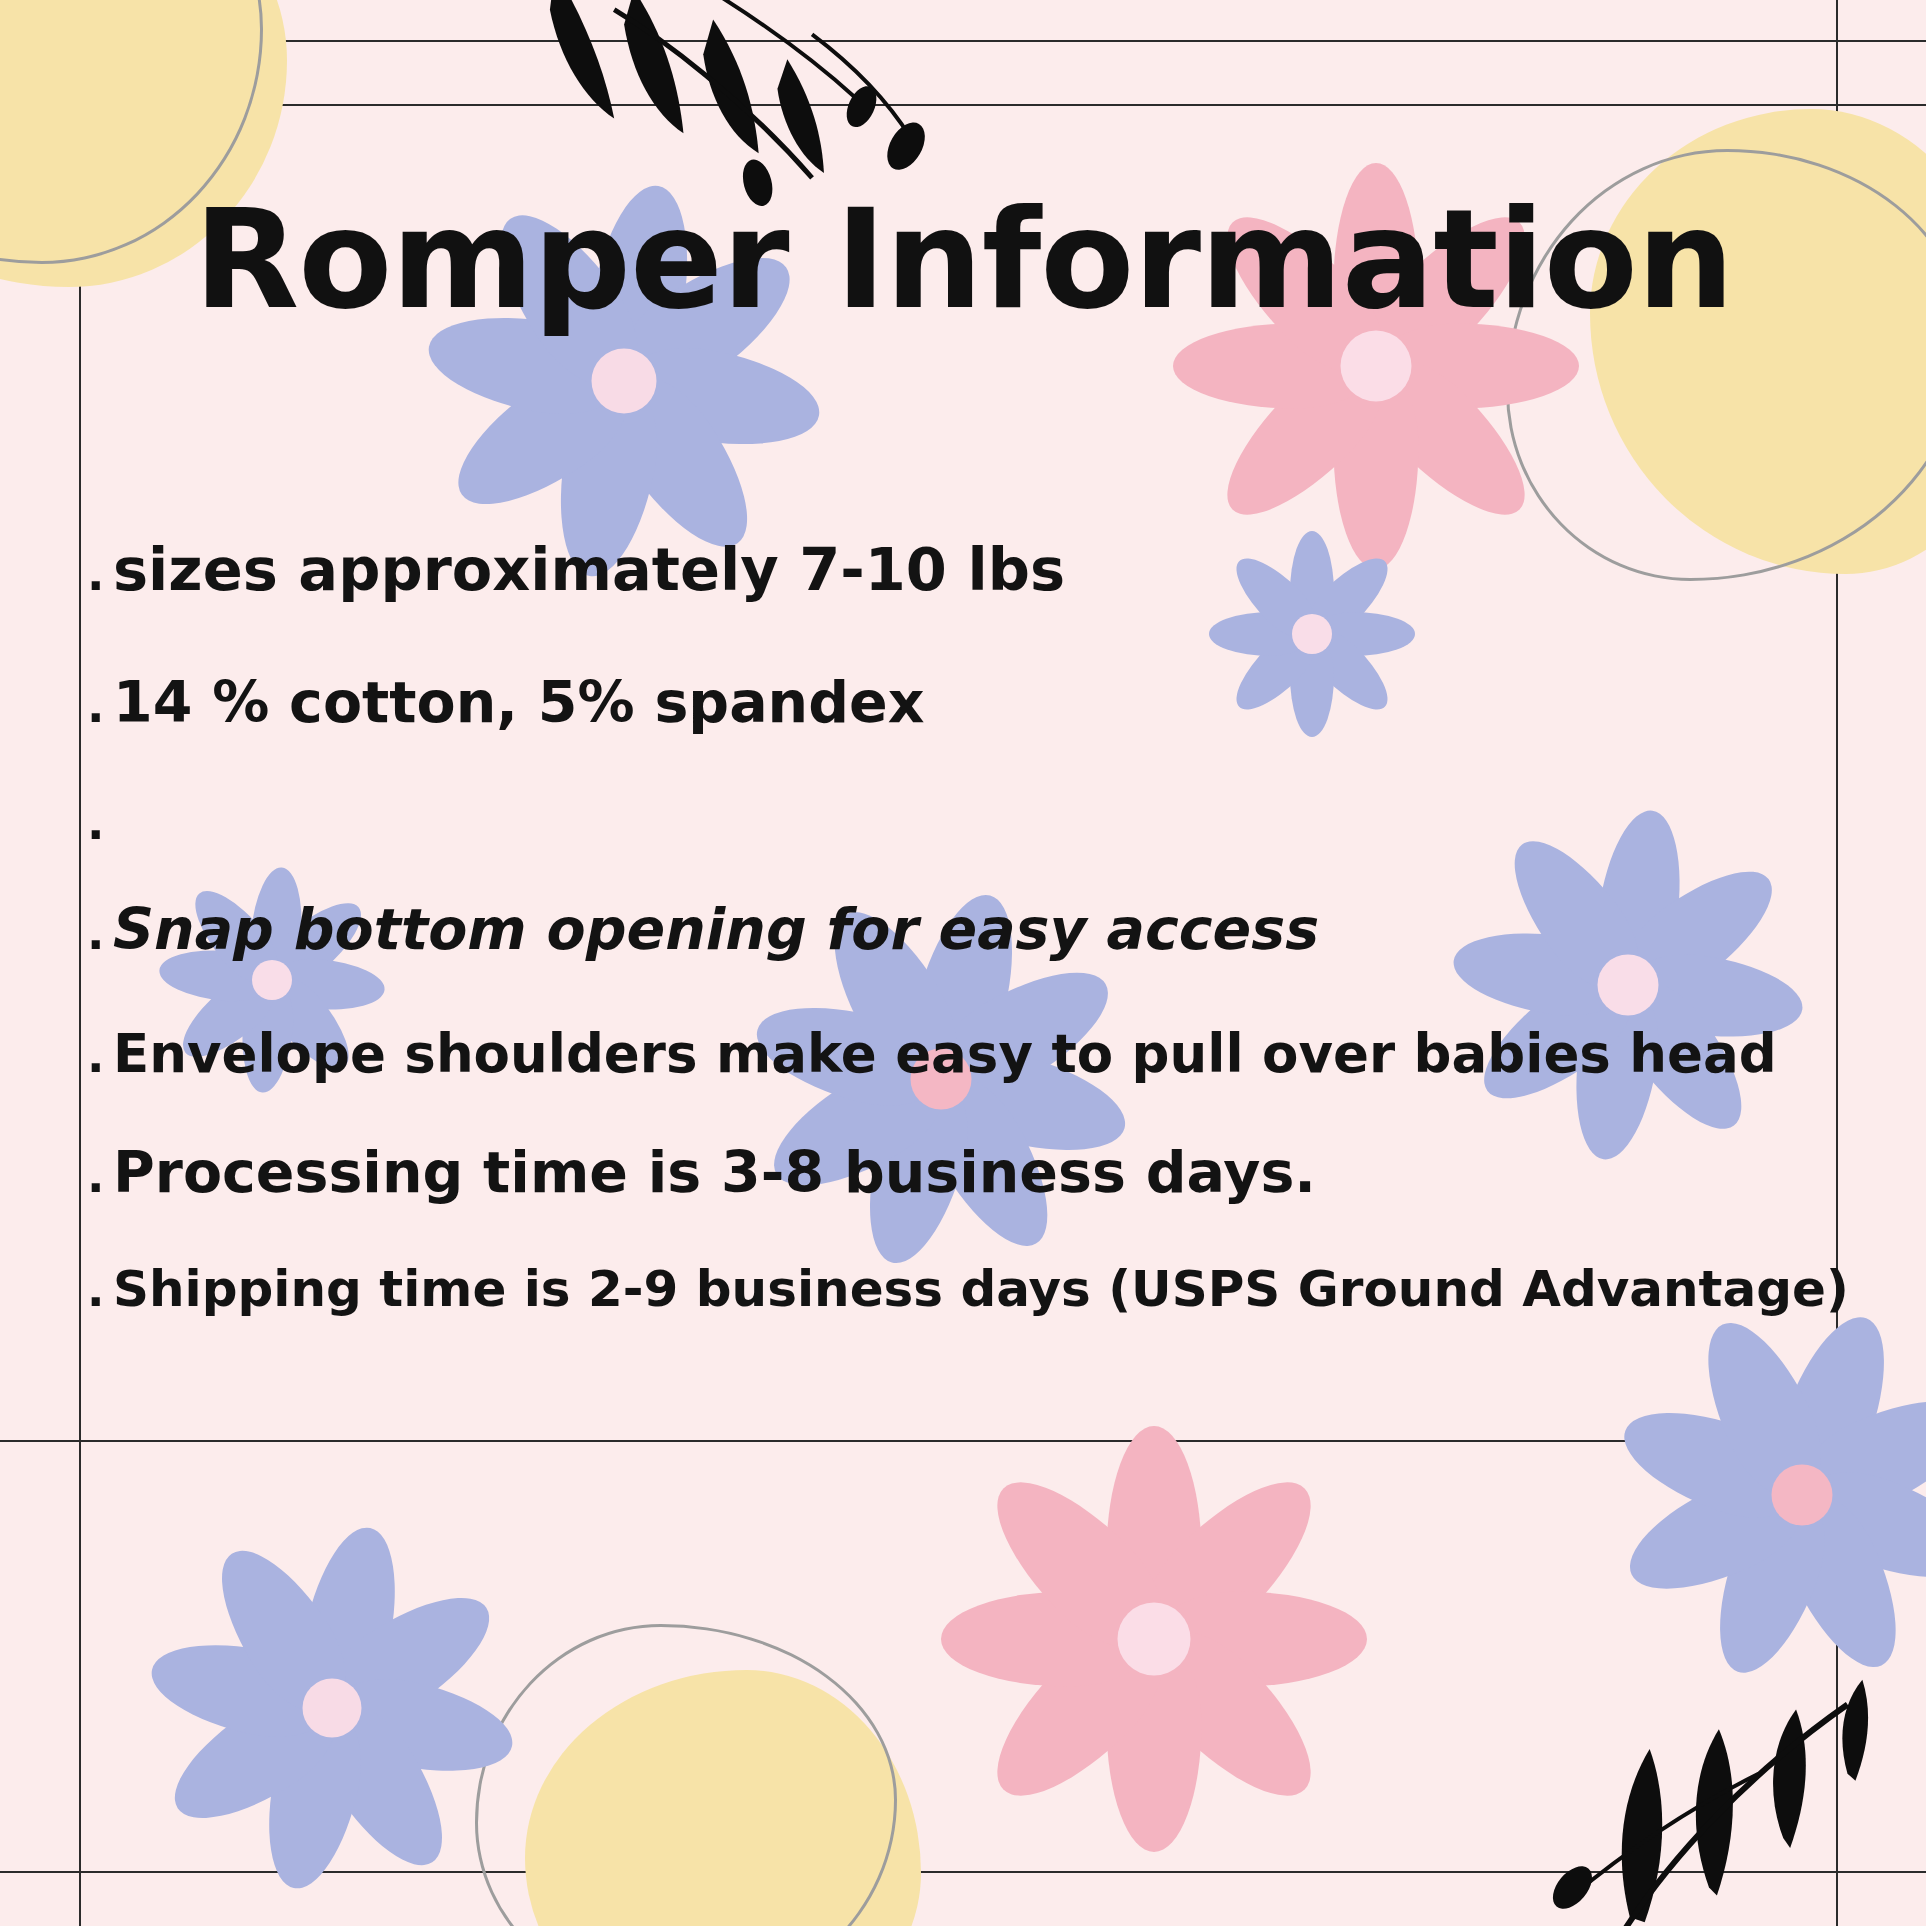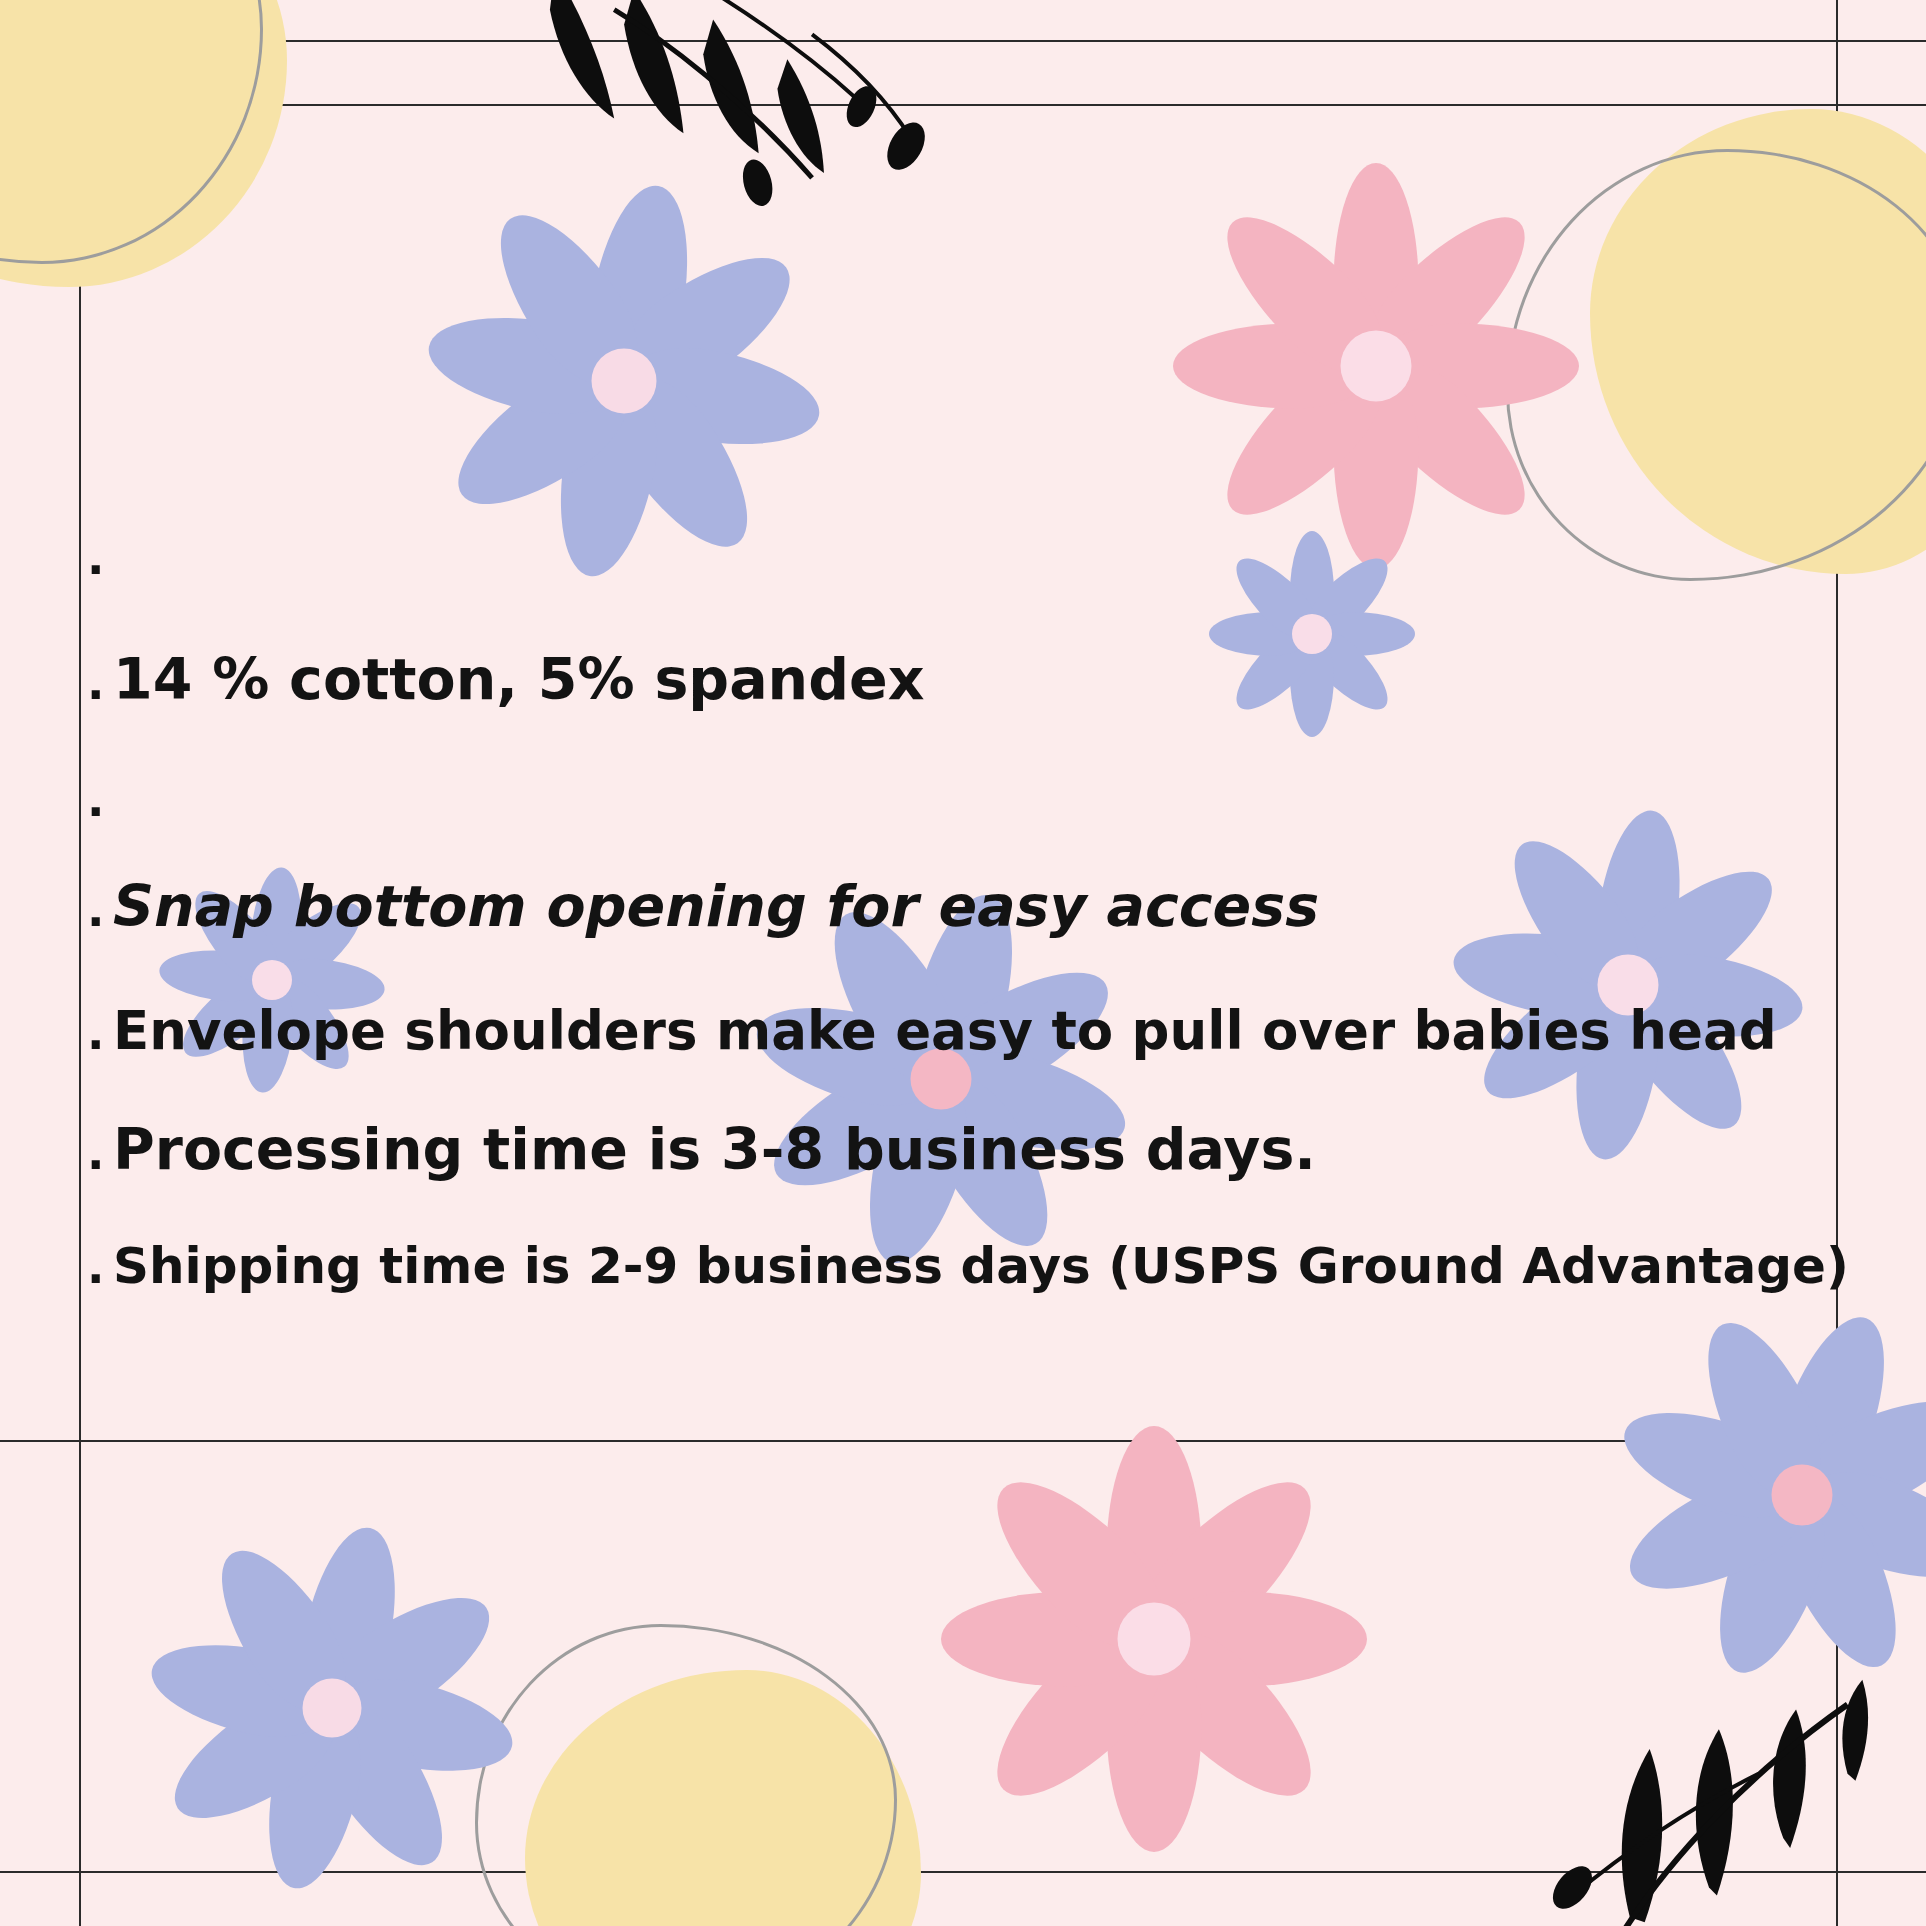--- a/index.html
+++ b/index.html
@@ -302,25 +302,27 @@
         <path d="M110 380 C160 300 240 215 340 145" stroke="#0d0d0d" stroke-width="6" fill="none"></path>
         <path d="M60 340 C120 290 180 250 250 215" stroke="#0d0d0d" stroke-width="4" fill="none"></path>
         <ellipse cx="62" cy="330" rx="15" ry="25" transform="rotate(40 62 330)"></ellipse>
       </g>
     </svg>
 
   </div>
 
   <div class="content">
 
+    <div class="title">Romper Information</div>
 
     <div class="bullets">
 
       <div class="bullet b0">
         <span class="dot">.</span>
+        <span class="txt">sizes approximately 7-10 lbs</span>
       </div>
 
       <div class="bullet b1">
         <span class="dot">.</span>
         <span class="txt">14 % cotton, 5% spandex</span>
       </div>
 
       <div class="bullet b2">
         <span class="dot">.</span>
       </div>

